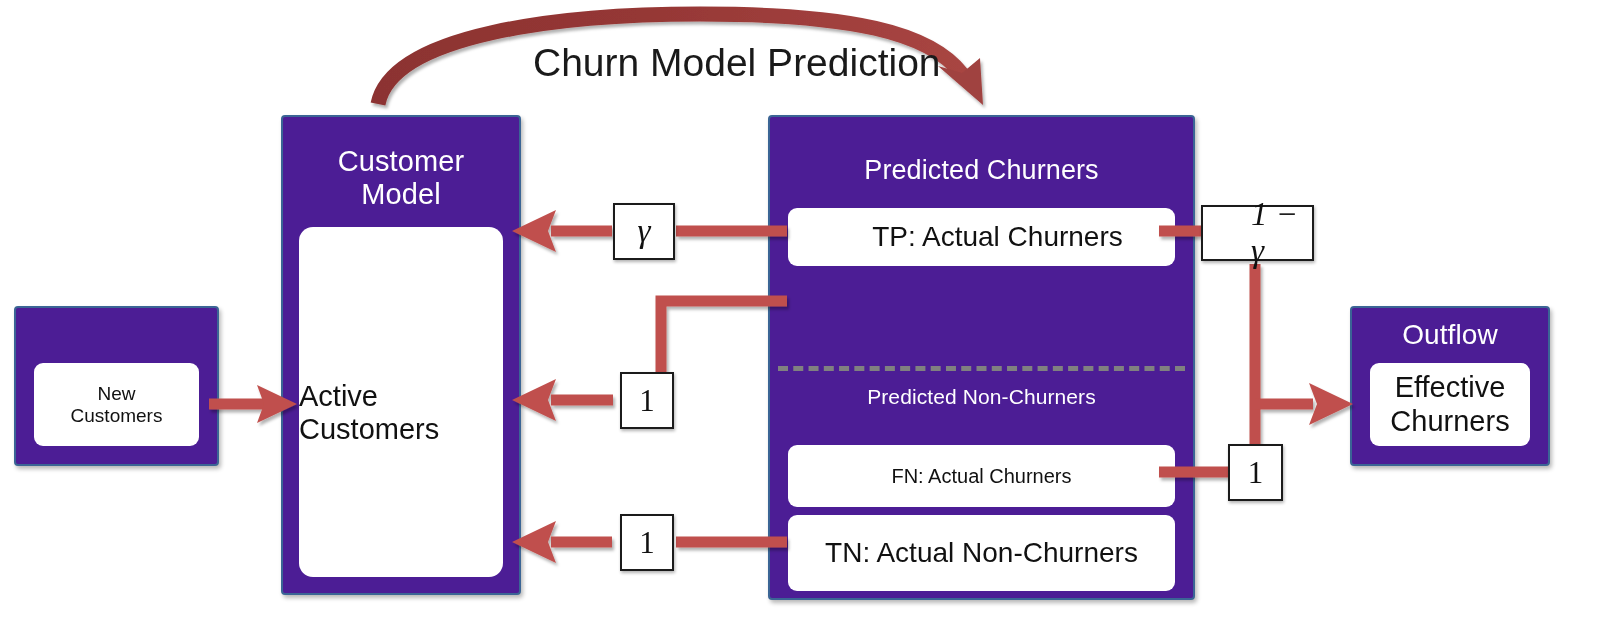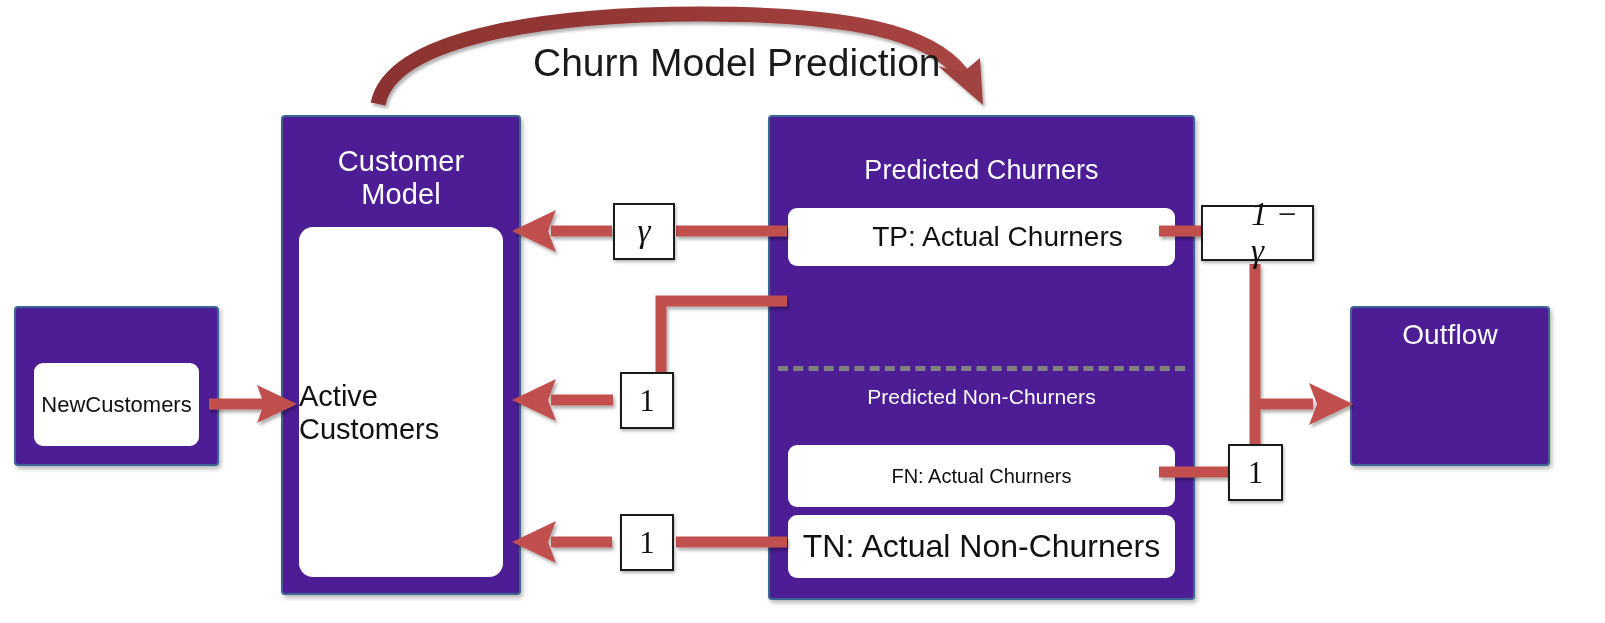--- a/index.html
+++ b/index.html
@@ -154,21 +154,21 @@
       </g>
 
       <g>
         <path d="M 378 104 C 392 34 560 14 700 14 C 850 14 930 32 962 74" fill="none" stroke="url(#curveGrad)" stroke-width="15" stroke-linecap="butt"></path>
         <polygon points="983,105 938,66 962,73 980,58" fill="#a04240"></polygon>
       </g>
     </g>
   </svg>
 
   <div class="panel" style="left:14px; top:306px; width:205px; height:160px;">
-    <div class="inner" style="left:18px; top:55px; right:18px; bottom:18px; font-size:22px; ">
+    <div class="inner" style="left:18px; top:55px; right:18px; bottom:18px; font-size:19px; flex-direction:column;">
       <span>New</span>
       <span>Customers</span>
     </div>
   </div>
 
   <div class="panel" style="left:281px; top:115px; width:240px; height:480px;">
     <div class="panel-title" style="top:28px; font-size:29px;">
       <span>Customer</span><br>
       <span>Model</span>
     </div>
@@ -189,27 +189,31 @@
 
     <div style="position:absolute; left:8px; right:8px; top:249px; height:0;
                 border-top:5px dashed #808080;"></div>
 
     <div class="panel-title" style="top:268px; font-size:21px;">Predicted Non-Churners</div>
 
     <div class="inner" style="left:18px; top:328px; right:18px; height:62px; font-size:20px;">
       <span>FN: Actual Churners</span>
     </div>
 
-    <div class="inner" style="left:18px; top:398px; right:18px; height:63px; font-size:32px;">
+    <div class="inner" style="left:18px; top:398px; right:18px; height:76px; font-size:28px;">
       <span>TN: Actual Non-Churners</span>
     </div>
   </div>
 
   <div class="panel" style="left:1350px; top:306px; width:200px; height:160px;">
     <div class="panel-title" style="top:11px; font-size:28px;">Outflow</div>
+    <div class="inner" style="left:18px; top:55px; right:18px; bottom:18px; font-size:29px; flex-direction:column;">
+      <span>Effective</span>
+      <span>Churners</span>
+    </div>
   </div>
 
   <div class="tag" style="left:613px; top:203px; width:62px; height:57px;">
     <span class="math">γ</span>
   </div>
 
   <div class="tag" style="left:1201px; top:205px; width:113px; height:56px;padding-left:48px;">
     <span class="math">1 − γ</span>
   </div>
 

